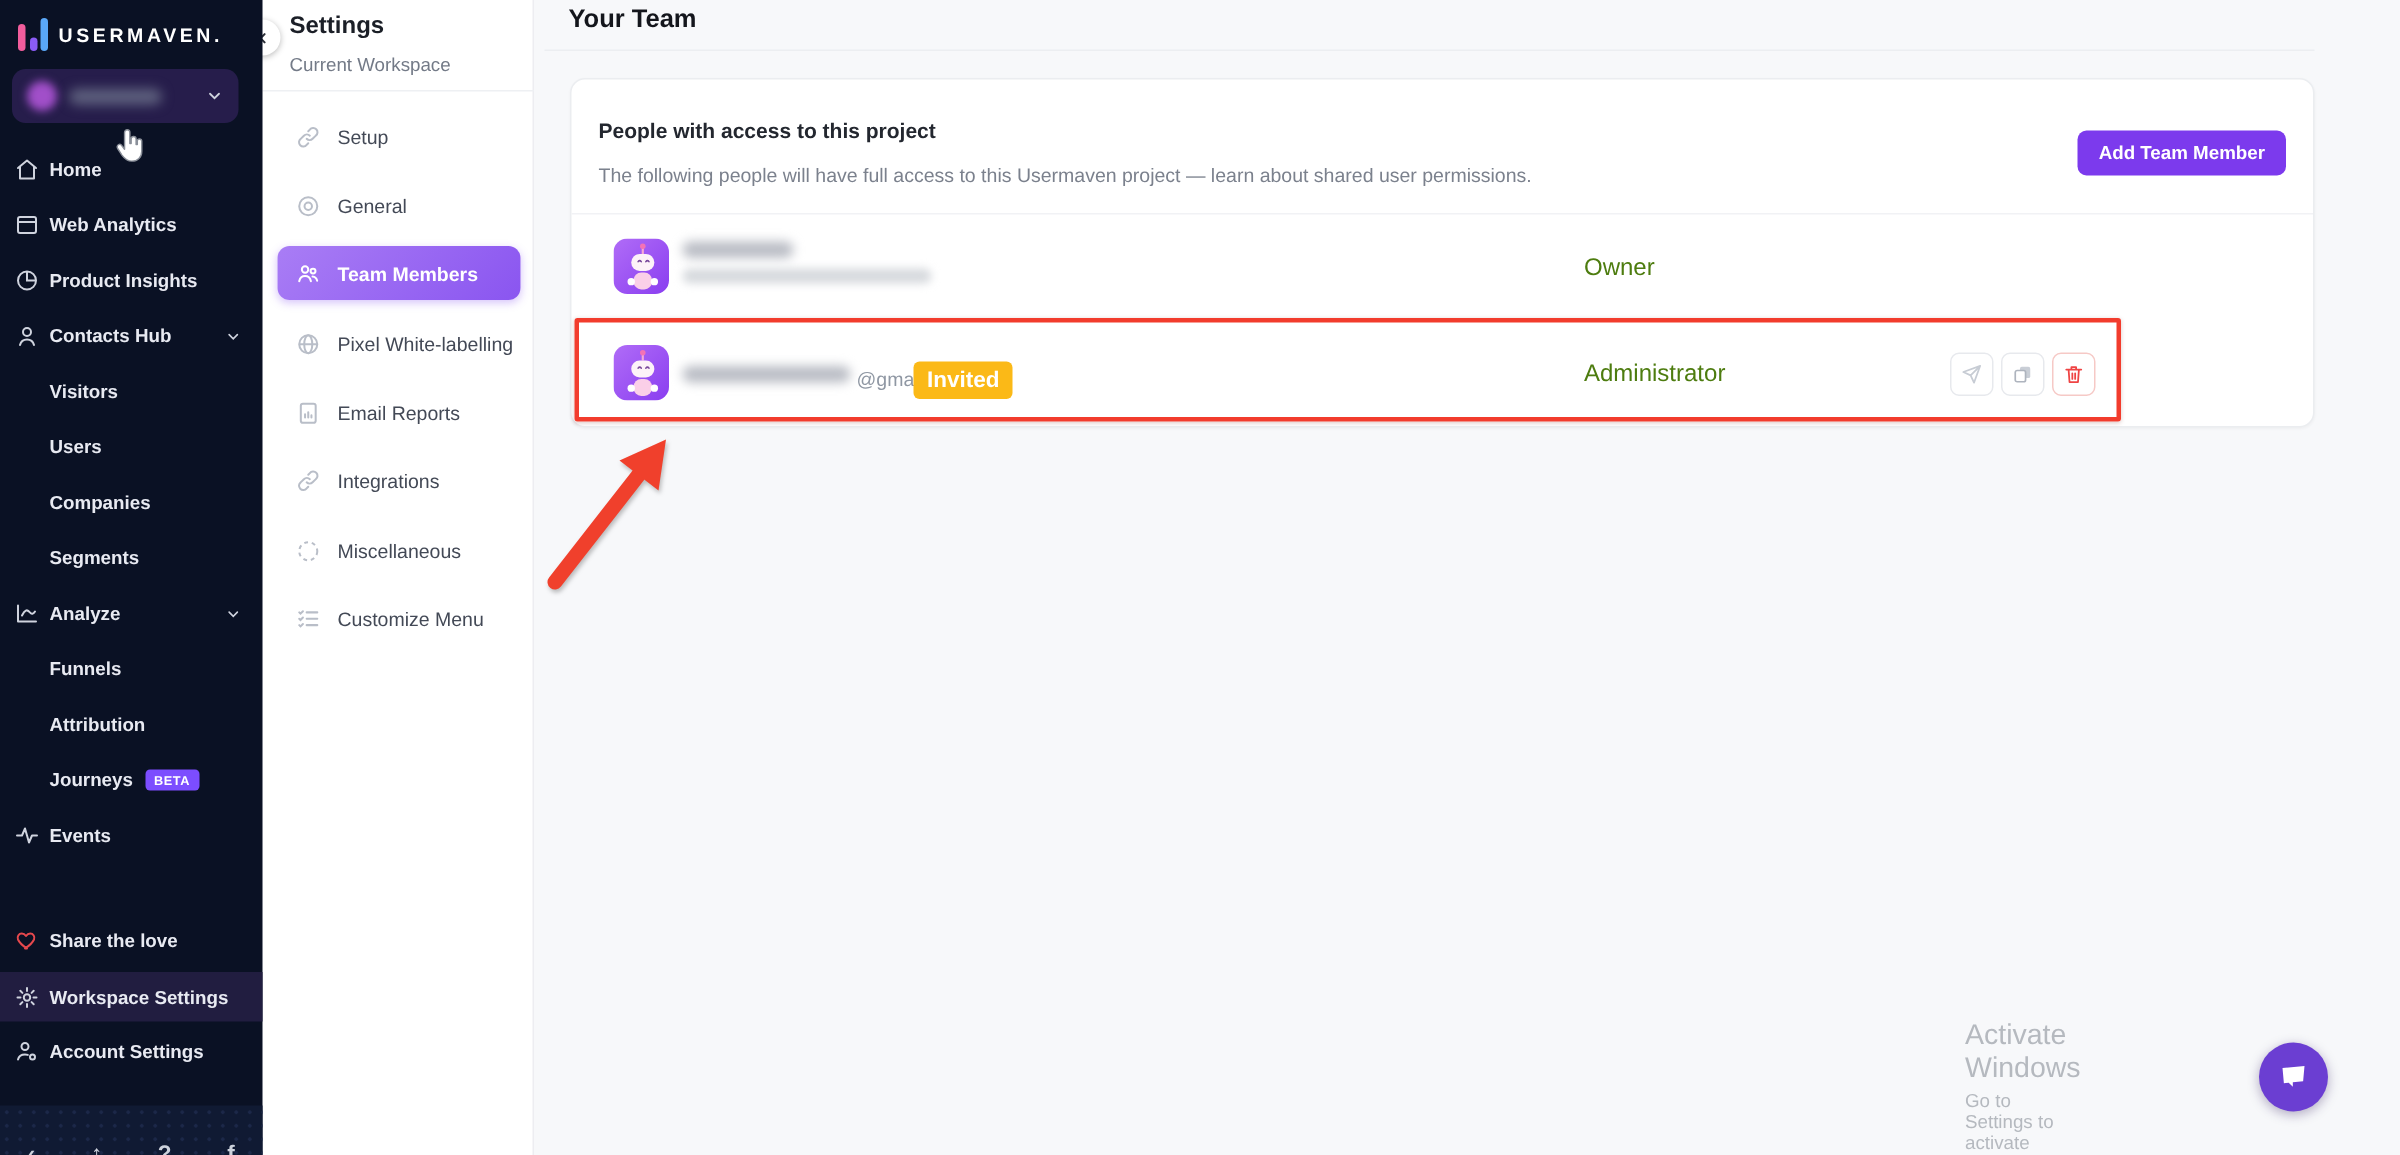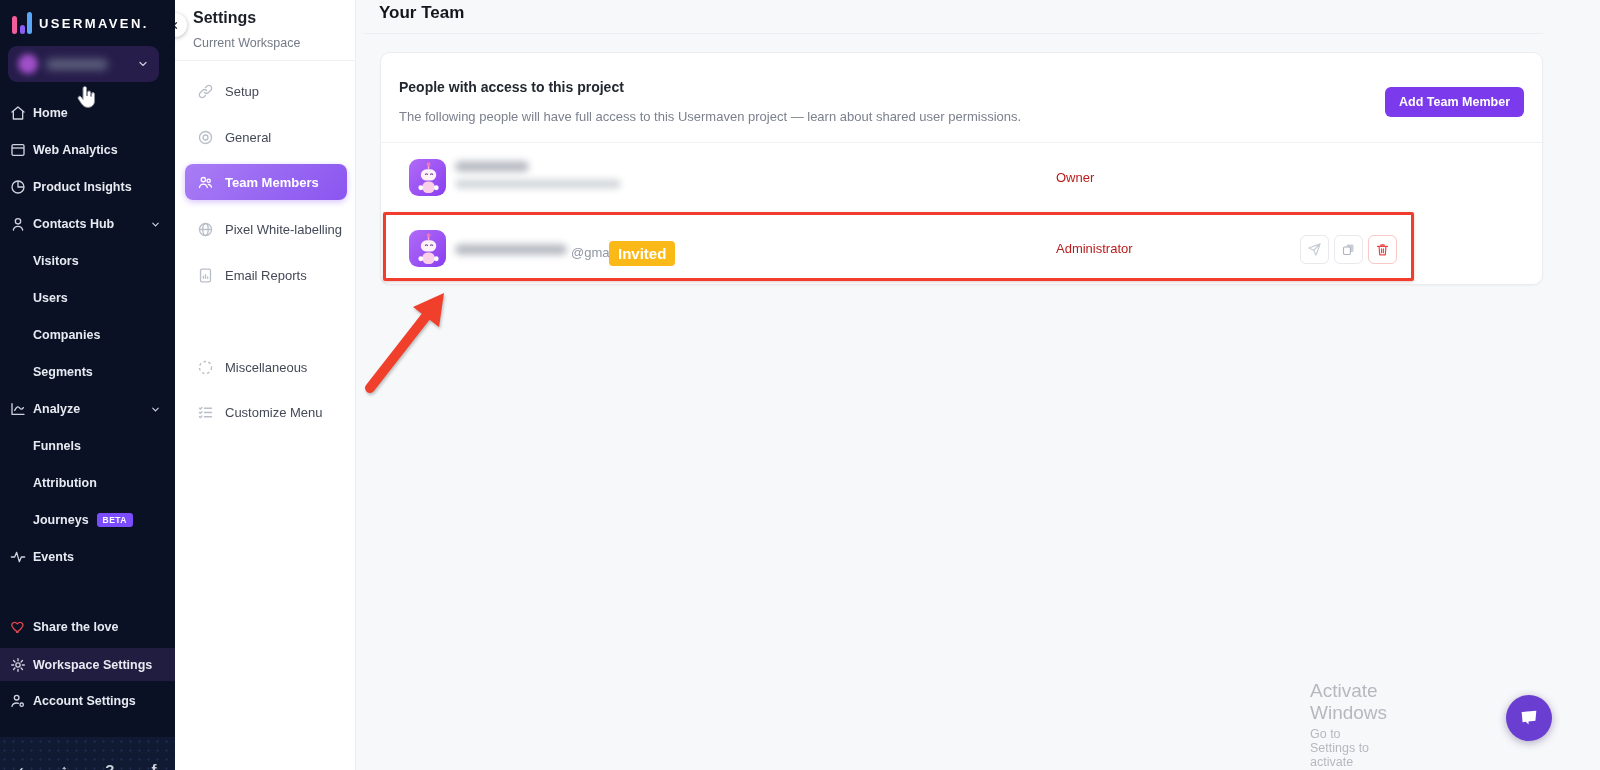--- a/index.html
+++ b/index.html
@@ -76,21 +76,21 @@
   .member-row { position:absolute; left:0; width:100%; height:70px; }
   .row-1 { top:90px; } .row-2 { top:161px; }
   .avatar { position:absolute; left:28px; top:16px; width:37px; height:37px; }
   .m-name-blur { position:absolute; left:74px; top:18px; height:11px; border-radius:6px;
     background:#b9bcc4; filter:blur(3.5px); }
   .m-email-blur { position:absolute; left:74px; top:36px; height:10px; border-radius:5px;
     background:#d7dade; filter:blur(3px); }
   .m-email-vis { position:absolute; left:190px; top:31px; font-size:13px; color:#8f97a3; }
   .invited-badge { position:absolute; left:228px; top:27px; background:#fbb917; color:#fff;
     font-size:15px; font-weight:700; padding:4px 9px; border-radius:4px; }
-  .m-role { position:absolute; left:675px; top:27px; font-size:13px; color:#b91c1c; }
+  .m-role { position:absolute; left:675px; top:27px; font-size:16px; color:#4d7c0f; }
   .row-actions { position:absolute; right:145px; top:21px; display:flex; gap:5px; }
   .act-btn { width:29px; height:29px; border-radius:6px; background:#fff; border:1px solid #e7e9ed;
     display:flex; align-items:center; justify-content:center; color:#c7ccd4; cursor:pointer; }
   .act-btn.danger { border-color:#f6c9c6; color:#ef4444; }
 
   .red-box { position:absolute; left:383px; top:212px; width:1031px; height:69px;
     border:3px solid #f23c2d; border-radius:2px; z-index:20; pointer-events:none;
     box-shadow:0 1px 3px rgba(120,40,30,.25); }
   .red-arrow { position:absolute; left:352px; top:283px; z-index:21; pointer-events:none; }
 
@@ -307,20 +307,29 @@
       <span>Pixel White-labelling</span>
     </div>
     <div class="sp-item" style="top:257px">
       <span class="sicon">
           <svg width="17" height="17" viewBox="0 0 24 24" fill="none" stroke="currentColor" stroke-width="1.9" stroke-linecap="round">
             <rect x="5" y="3" width="14" height="18" rx="2"></rect>
             <path d="M9 16v-3M12 16v-5M15 16v-2"></path>
           </svg>
         </span>
       <span>Email Reports</span>
+    </div>
+    <div class="sp-item" style="top:302px">
+      <span class="sicon">
+          <svg width="17" height="17" viewBox="0 0 24 24" fill="none" stroke="currentColor" stroke-width="1.9" stroke-linecap="round">
+            <path d="M10.5 13.5a4 4 0 0 0 5.6 0l3-3a4 4 0 1 0-5.6-5.6L12 6.4"></path>
+            <path d="M13.5 10.5a4 4 0 0 0-5.6 0l-3 3a4 4 0 1 0 5.6 5.6l1.5-1.5"></path>
+          </svg>
+        </span>
+      <span>Integrations</span>
     </div>
     <div class="sp-item" style="top:349px">
       <span class="sicon">
           <svg width="17" height="17" viewBox="0 0 24 24" fill="none" stroke="currentColor" stroke-width="1.9">
             <circle cx="12" cy="12" r="8.5" stroke-dasharray="3.6 3.6"></circle>
           </svg>
         </span>
       <span>Miscellaneous</span>
     </div>
     <div class="sp-item" style="top:394px">

